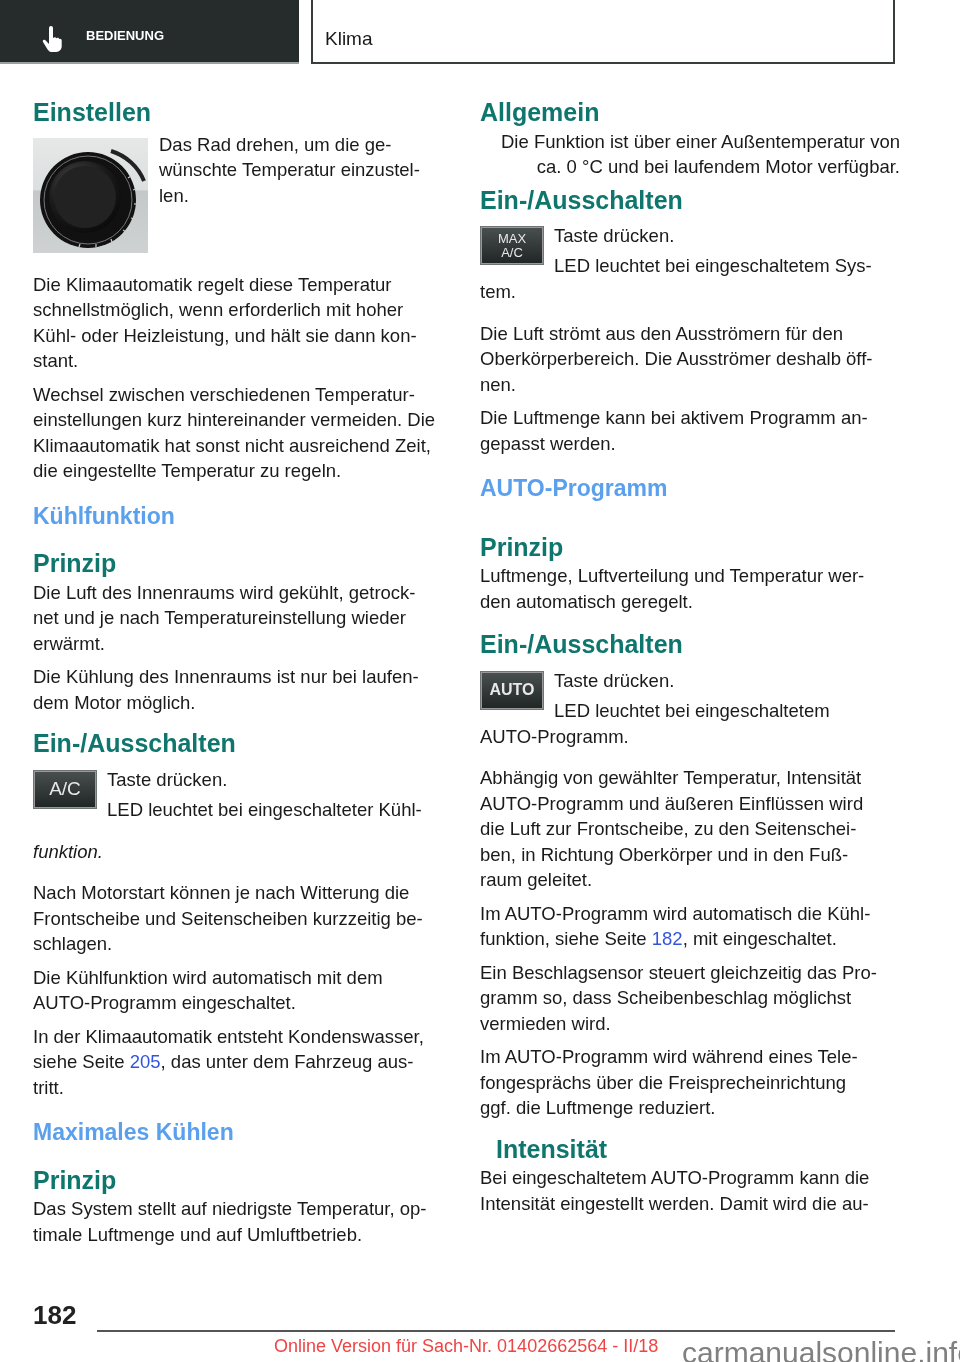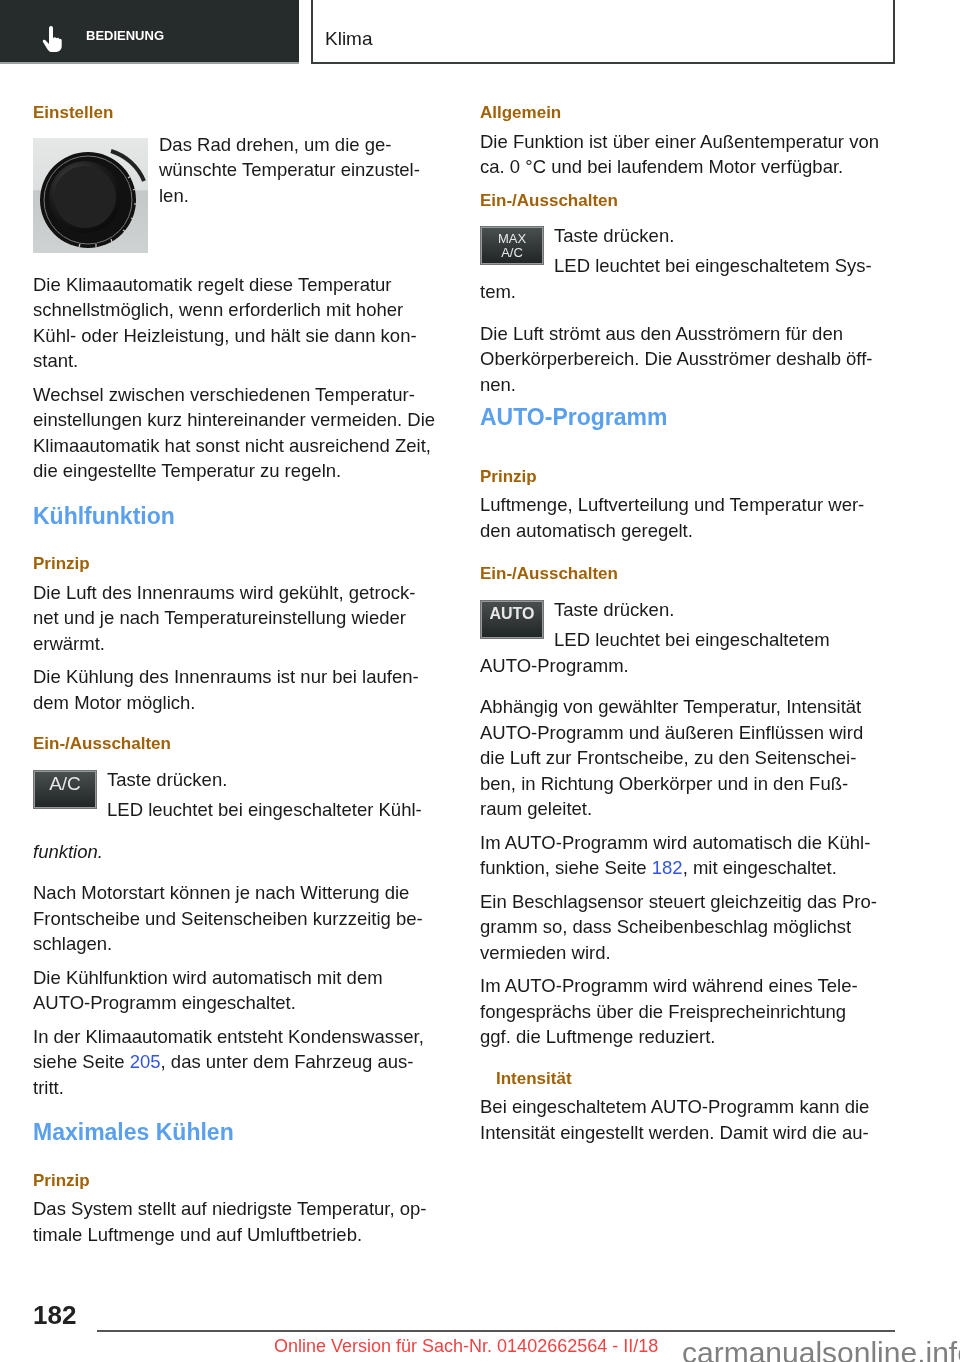--- a/index.html
+++ b/index.html
@@ -21,28 +21,28 @@
     .header-box {
       position: absolute; left: 311px; top: -2px; width: 584px; height: 66px;
       border: 2px solid #3a3d3d; border-top: none; box-sizing: border-box; background: #fff;
     }
     .header-box .label {
       position: absolute; left: 12px; top: 30px; font-size: 19px; color: #1a1a1a;
     }
     .col { position: absolute; top: 100px; width: 420px; font-size: 18.5px; line-height: 25.5px; }
     .col.left { left: 33px; }
     .col.right { left: 480px; }
-    .h3 { font-weight: bold; font-size: 17px; color: #a16207; margin: 0 0 6px 0; }
+    .h3 { font-weight: bold; font-size: 25px; color: #0f766e; margin: 0 0 6px 0; }
     .h2 { font-weight: bold; font-size: 23px; color: #5aa0ec; margin: 0; }
     p { margin: 0 0 8px 0; }
     .link { color: #3355dd; }
     .btn-img {
       position: absolute; background: linear-gradient(#4a5050, #1f2424);
       border: 1px solid #6f7575; box-shadow: 0 0 0 1px #999 inset;
-      color: #e8e8e8; display: flex; justify-content: center;
+      color: #e8e8e8; display: flex; align-items: center; justify-content: center;
       text-align: center; font-family: "Liberation Sans", sans-serif;
     }
     .footer-num { position: absolute; left: 33px; top: 1300px; font-size: 26px; font-weight: bold; color: #222; }
     .footer-line { position: absolute; left: 97px; top: 1330px; width: 798px; height: 2px; background: #555; }
     .footer-text { position: absolute; left: 274px; top: 1336px; font-size: 18px; color: #ef4444; }
     .watermark { position: absolute; left: 682px; top: 1336px; font-size: 30px; color: #808080; }
   </style>
 </head>
 <body>
 
@@ -132,35 +132,38 @@
 
   <div class="h2" style="margin-bottom:22px;">Maximales Kühlen</div>
   <div class="h3" style="margin-bottom:3px;">Prinzip</div>
   <p>
     <span>Das System stellt auf niedrigste Temperatur, op-</span><br><span>timale Luftmenge und auf Umluftbetrieb.</span>
   </p>
 </div>
 
 <div class="col right">
   <div class="h3" style="margin-bottom:3px;">Allgemein</div>
-  <p style="">
+  <p style="text-align:right;">
     <span>Die Funktion ist über einer Außentemperatur von</span><br><span>ca. 0 °C und bei laufendem Motor verfügbar.</span>
   </p>
   <div class="h3" style="margin-bottom:10px;">Ein-/Ausschalten</div>
   <div style="position:relative; height:52px;">
     <div class="btn-img" style="left:0; top:3px; width:62px; height:37px; font-size:13px; line-height:14px; flex-direction:column;">
       <span>MAX</span>
       <span>A/C</span>
     </div>
     <div style="position:absolute; left:74px; top:0;">Taste drücken.</div>
     <div style="position:absolute; left:74px; top:30px; white-space:nowrap;">LED leuchtet bei eingeschaltetem Sys-</div>
   </div>
   <p style="margin-top:4px; margin-bottom:16px;">tem.</p>
   <p>
     <span>Die Luft strömt aus den Ausströmern für den</span><br><span>Oberkörperbereich. Die Ausströmer deshalb öff-</span><br><span>nen.</span>
+  </p>
+  <p style="margin-bottom:20px;">
+    <span>Die Luftmenge kann bei aktivem Programm an-</span><br><span>gepasst werden.</span>
   </p>
 
   <div class="h2" style="margin-bottom:33px;">AUTO-Programm</div>
   <div class="h3" style="margin-bottom:3px;">Prinzip</div>
   <p style="margin-bottom:18px;">
     <span>Luftmenge, Luftverteilung und Temperatur wer-</span><br><span>den automatisch geregelt.</span>
   </p>
   <div class="h3" style="margin-bottom:10px;">Ein-/Ausschalten</div>
   <div style="position:relative; height:52px;">
     <div class="btn-img" style="left:0; top:3px; width:62px; height:37px; font-size:16px; font-weight:bold;">

